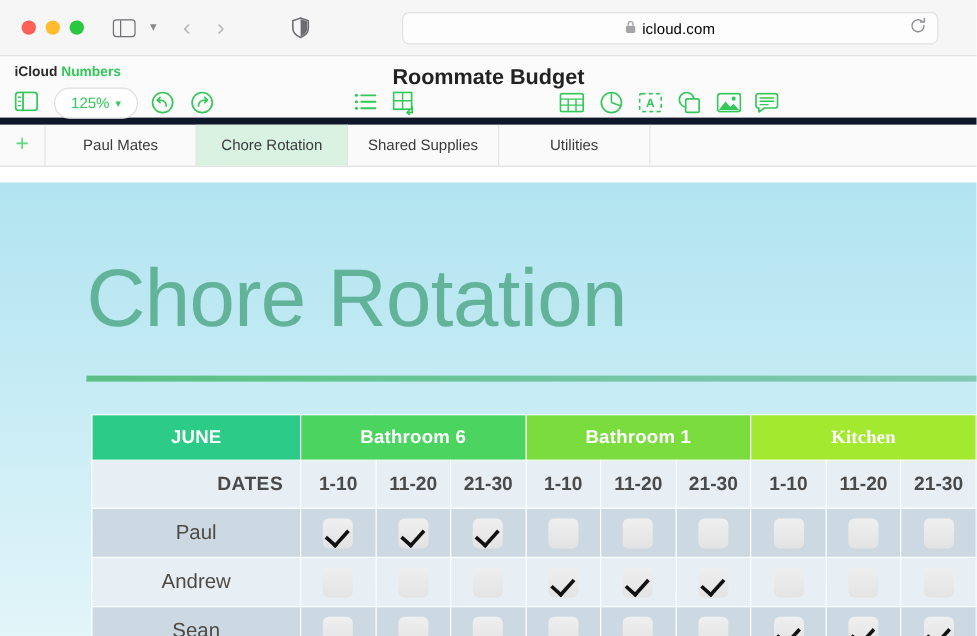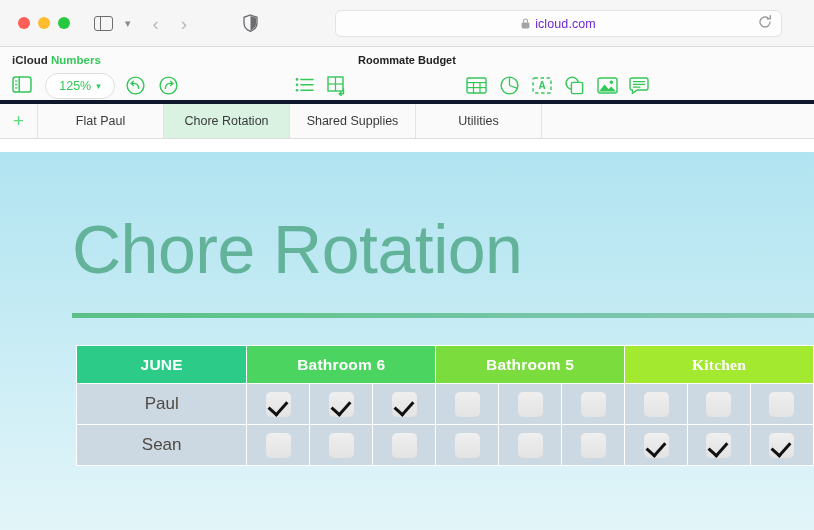--- a/index.html
+++ b/index.html
@@ -34,33 +34,33 @@
 
   .shield { margin-left: 56px; width: 15px; height: 18px; }
 
   .addr-wrap { position:absolute; left: 335px; top: 10px; width: 447px; height: 27px; }
   .addr {
     width: 100%; height: 100%;
     background: #fdfdfd; border: 1px solid #e2e2e2; border-radius: 6px;
     display:flex; align-items:center; justify-content:center; position:relative;
   }
   .addr .lock { margin-right: 5px; display:inline-block; }
-  .addr .url { font-size: 12.5px; color: #6d28d9; letter-spacing: .1px; }
+  .addr .url { font-size: 12.5px; color: #000000; letter-spacing: .1px; }
   .reload { position:absolute; right: 9px; top: 50%; transform: translateY(-50%); }
 
   
   .app-bar {
     position: absolute; top: 47px; left: 0; width: 814px; height: 57px;
     background: #fbfbfb;
-    border-bottom: 4px solid #0f172a;
+    border-bottom: 6px solid #0f172a;
   }
   .brand { position:absolute; left: 12px; top: 7px; font-size: 11.5px; font-weight: 700; color:#2b2b2b; }
   .brand .numbers { color: #34c759; font-weight: 600; }
   .doc-title { position:absolute; left: 0; right: 0; top: 7px; text-align:center;
-      font-size: 11px; font-weight: 700; color: #222; }
+      font-size: 18px; font-weight: 700; color: #222; }
 
   .toolbar { position:absolute; left: 0; top: 24px; width: 650px; height: 33px; }
   .tb-icon { position:absolute; color: #34c759; }
 
   .zoom-pill {
     position:absolute; left: 45px; top: 2px; width: 70px; height: 26px;
     border: 1px solid #dedede; border-radius: 13px; background: #fff;
     display:flex; align-items:center; justify-content:center; gap: 5px;
   }
   .zoom-pill .z-val { font-size: 12.5px; color: #34c759; font-weight: 500; }
@@ -290,56 +290,80 @@
           <line x1="4.4" y1="7.4" x2="15.6" y2="7.4" stroke="#34c759" stroke-width="1.2" stroke-linecap="round"></line>
           <line x1="4.4" y1="10.2" x2="11" y2="10.2" stroke="#34c759" stroke-width="1.2" stroke-linecap="round"></line>
         </svg>
       </span>
 
     </div>
   </div>
 
   <div class="sheet-tabs">
     <div class="sheet-add">+</div>
-    <div class="sheet-tab">Flat Paul</div>
+    <div class="sheet-tab">Paul Mates</div>
     <div class="sheet-tab active">Chore Rotation</div>
     <div class="sheet-tab">Shared Supplies</div>
     <div class="sheet-tab">Utilities</div>
     <div class="sheet-rest"></div>
   </div>
 
   <div class="canvas">
 
     <div class="sheet-title">Chore Rotation</div>
     <div class="title-rule"></div>
 
     <table class="tbl">
       <tbody>
           <tr>
         <th class="hdr june col-name">JUNE</th>
         <th class="hdr b1" colspan="3">Bathroom 6</th>
-        <th class="hdr b2" colspan="3">Bathroom 5</th>
+        <th class="hdr b2" colspan="3">Bathroom 1</th>
         <th class="hdr kit" colspan="3">Kitchen</th>
       </tr>
 
+      <tr>
+        <td class="dates-cell label">DATES</td>
+        <td class="dates-cell col-span">1-10</td>
+        <td class="dates-cell col-span">11-20</td>
+        <td class="dates-cell col-span">21-30</td>
+        <td class="dates-cell col-span">1-10</td>
+        <td class="dates-cell col-span">11-20</td>
+        <td class="dates-cell col-span">21-30</td>
+        <td class="dates-cell col-span">1-10</td>
+        <td class="dates-cell col-span">11-20</td>
+        <td class="dates-cell col-span">21-30</td>
+      </tr>
 
       </tbody>
         <tbody id="body-rows">
           <tr class="body-row row-odd">
             <td class="namecell col-name">Paul</td>
             <td class="col-span"><span class="cbx on"></span></td>
             <td class="col-span"><span class="cbx on"></span></td>
             <td class="col-span"><span class="cbx on"></span></td>
             <td class="col-span"><span class="cbx"></span></td>
             <td class="col-span"><span class="cbx"></span></td>
             <td class="col-span"><span class="cbx"></span></td>
             <td class="col-span"><span class="cbx"></span></td>
             <td class="col-span"><span class="cbx"></span></td>
             <td class="col-span"><span class="cbx"></span></td>
           </tr>
+          <tr class="body-row row-even">
+            <td class="namecell col-name">Andrew</td>
+            <td class="col-span"><span class="cbx"></span></td>
+            <td class="col-span"><span class="cbx"></span></td>
+            <td class="col-span"><span class="cbx"></span></td>
+            <td class="col-span"><span class="cbx on"></span></td>
+            <td class="col-span"><span class="cbx on"></span></td>
+            <td class="col-span"><span class="cbx on"></span></td>
+            <td class="col-span"><span class="cbx"></span></td>
+            <td class="col-span"><span class="cbx"></span></td>
+            <td class="col-span"><span class="cbx"></span></td>
+          </tr>
           <tr class="body-row row-odd">
             <td class="namecell col-name">Sean</td>
             <td class="col-span"><span class="cbx"></span></td>
             <td class="col-span"><span class="cbx"></span></td>
             <td class="col-span"><span class="cbx"></span></td>
             <td class="col-span"><span class="cbx"></span></td>
             <td class="col-span"><span class="cbx"></span></td>
             <td class="col-span"><span class="cbx"></span></td>
             <td class="col-span"><span class="cbx on"></span></td>
             <td class="col-span"><span class="cbx on"></span></td>

